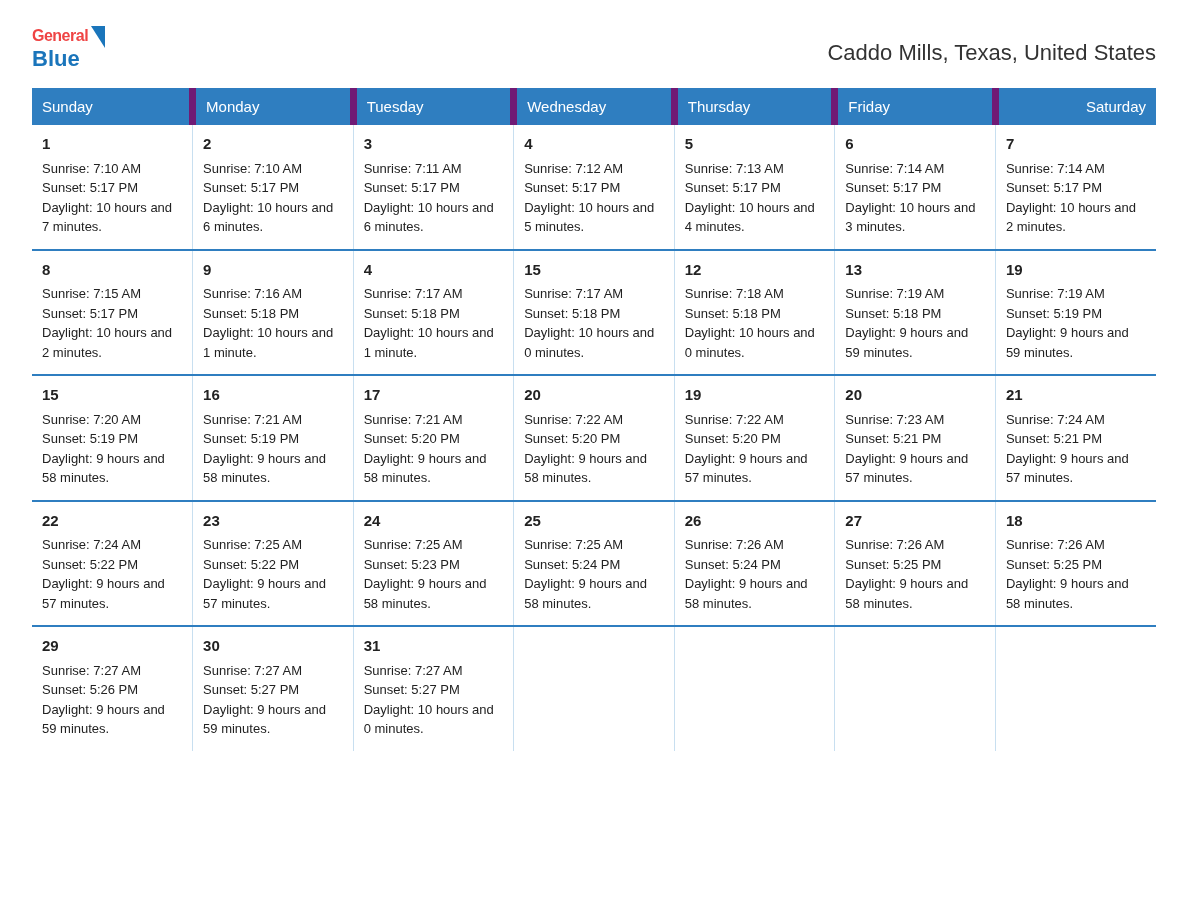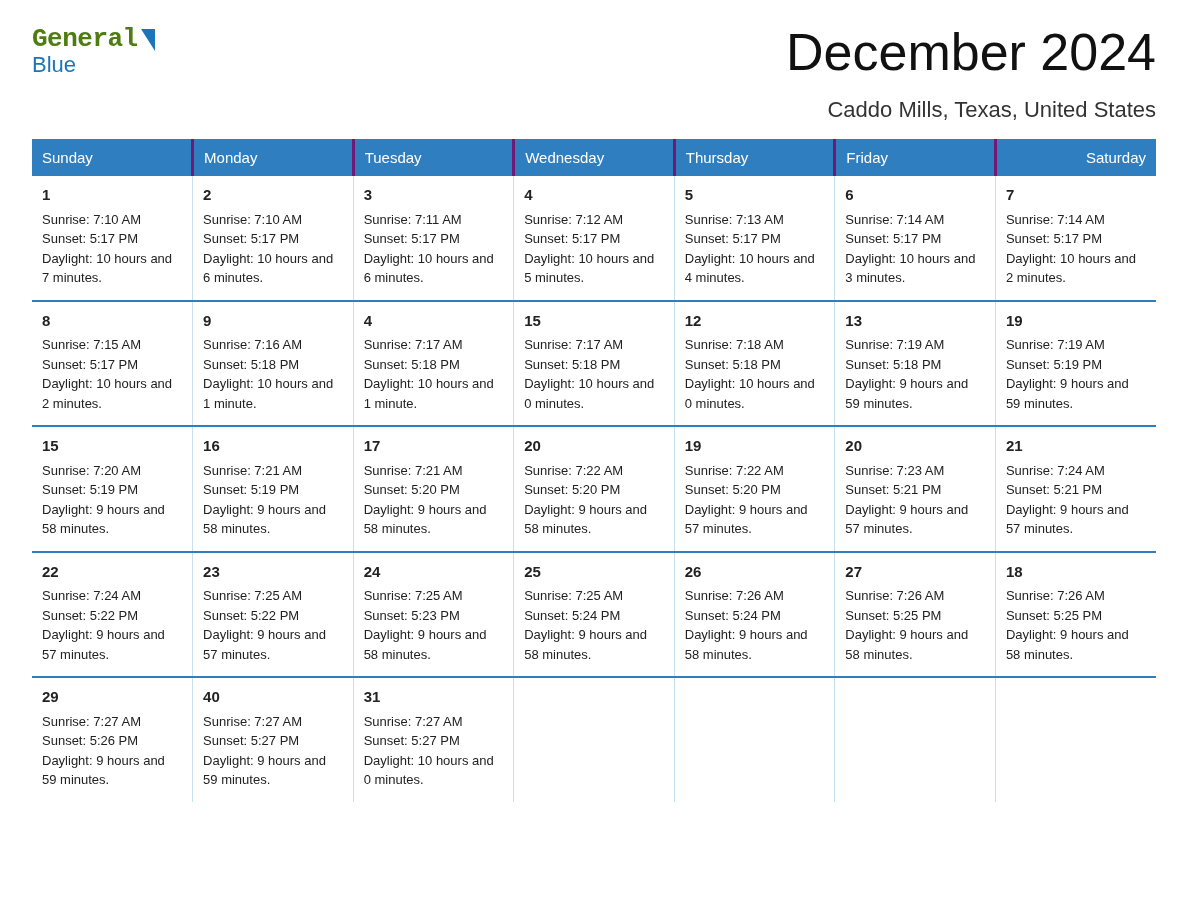--- a/index.html
+++ b/index.html
@@ -19,38 +19,37 @@
     .logo {
       display: flex;
       flex-direction: column;
       align-items: flex-start;
     }
     .logo-top {
       display: flex;
       align-items: center;
     }
     .logo-general {
-      font-size: 26px;
+      font-size: 16px;
       font-weight: bold;
-      color: #4d7c0f;
+      color: #ef4444;
       letter-spacing: -0.5px;
-      font-family: Liberation Mono, monospace;
     }
     .logo-triangle {
       width: 0;
       height: 0;
       border-left: 14px solid transparent;
       border-right: 0px solid transparent;
       border-top: 22px solid #1a75bb;
       margin-left: 3px;
       margin-top: 2px;
     }
     .logo-blue {
       font-size: 22px;
-      font-weight: normal;
+      font-weight: bold;
       color: #1a75bb;
       margin-top: -2px;
     }
     .title-block {
       text-align: right;
     }
     .month-title {
       font-size: 52px;
       font-weight: normal;
       color: #111;
@@ -66,21 +65,21 @@
       border-collapse: collapse;
       font-size: 13px;
     }
     thead tr th {
       background-color: #2f7ec0;
       color: #fff;
       padding: 10px 10px;
       text-align: left;
       font-size: 15px;
       font-weight: normal;
-      border-right: 3px solid #701a75;
+      border-right: 7px solid #701a75;
     }
     thead tr th:last-child { border-right: none; text-align: right; }
     tbody tr {
       border-bottom: 2px solid #2f7ec0;
     }
     tbody tr td {
       vertical-align: top;
       padding: 8px 10px 12px 10px;
       border-right: 1px solid #c8dff0;
       width: 14.28%;
@@ -105,21 +104,20 @@
 
 <div class="header">
   <div class="logo">
     <div class="logo-top">
       <span class="logo-general">General</span>
       <div class="logo-triangle"></div>
     </div>
     <span class="logo-blue">Blue</span>
   </div>
   <div class="title-block">
-    <div class="month-title">December 2024</div>
     <div class="location-title">Caddo Mills, Texas, United States</div>
   </div>
 </div>
 
 <table>
   <thead>
     <tr>
     <th>Sunday</th>
         <th>Monday</th>
         <th>Tuesday</th>
@@ -249,21 +247,21 @@
           <span class="day-num">18</span>
           <div class="day-info">Sunrise: 7:26 AM<br>Sunset: 5:25 PM<br>Daylight: 9 hours and 58 minutes.</div>
         </td>
       </tr>
       <tr>
         <td>
           <span class="day-num">29</span>
           <div class="day-info">Sunrise: 7:27 AM<br>Sunset: 5:26 PM<br>Daylight: 9 hours and 59 minutes.</div>
         </td>
         <td>
-          <span class="day-num">40</span>
+          <span class="day-num">30</span>
           <div class="day-info">Sunrise: 7:27 AM<br>Sunset: 5:27 PM<br>Daylight: 9 hours and 59 minutes.</div>
         </td>
         <td>
           <span class="day-num">31</span>
           <div class="day-info">Sunrise: 7:27 AM<br>Sunset: 5:27 PM<br>Daylight: 10 hours and 0 minutes.</div>
         </td>
         <td></td>
         <td></td>
         <td></td>
         <td></td>

